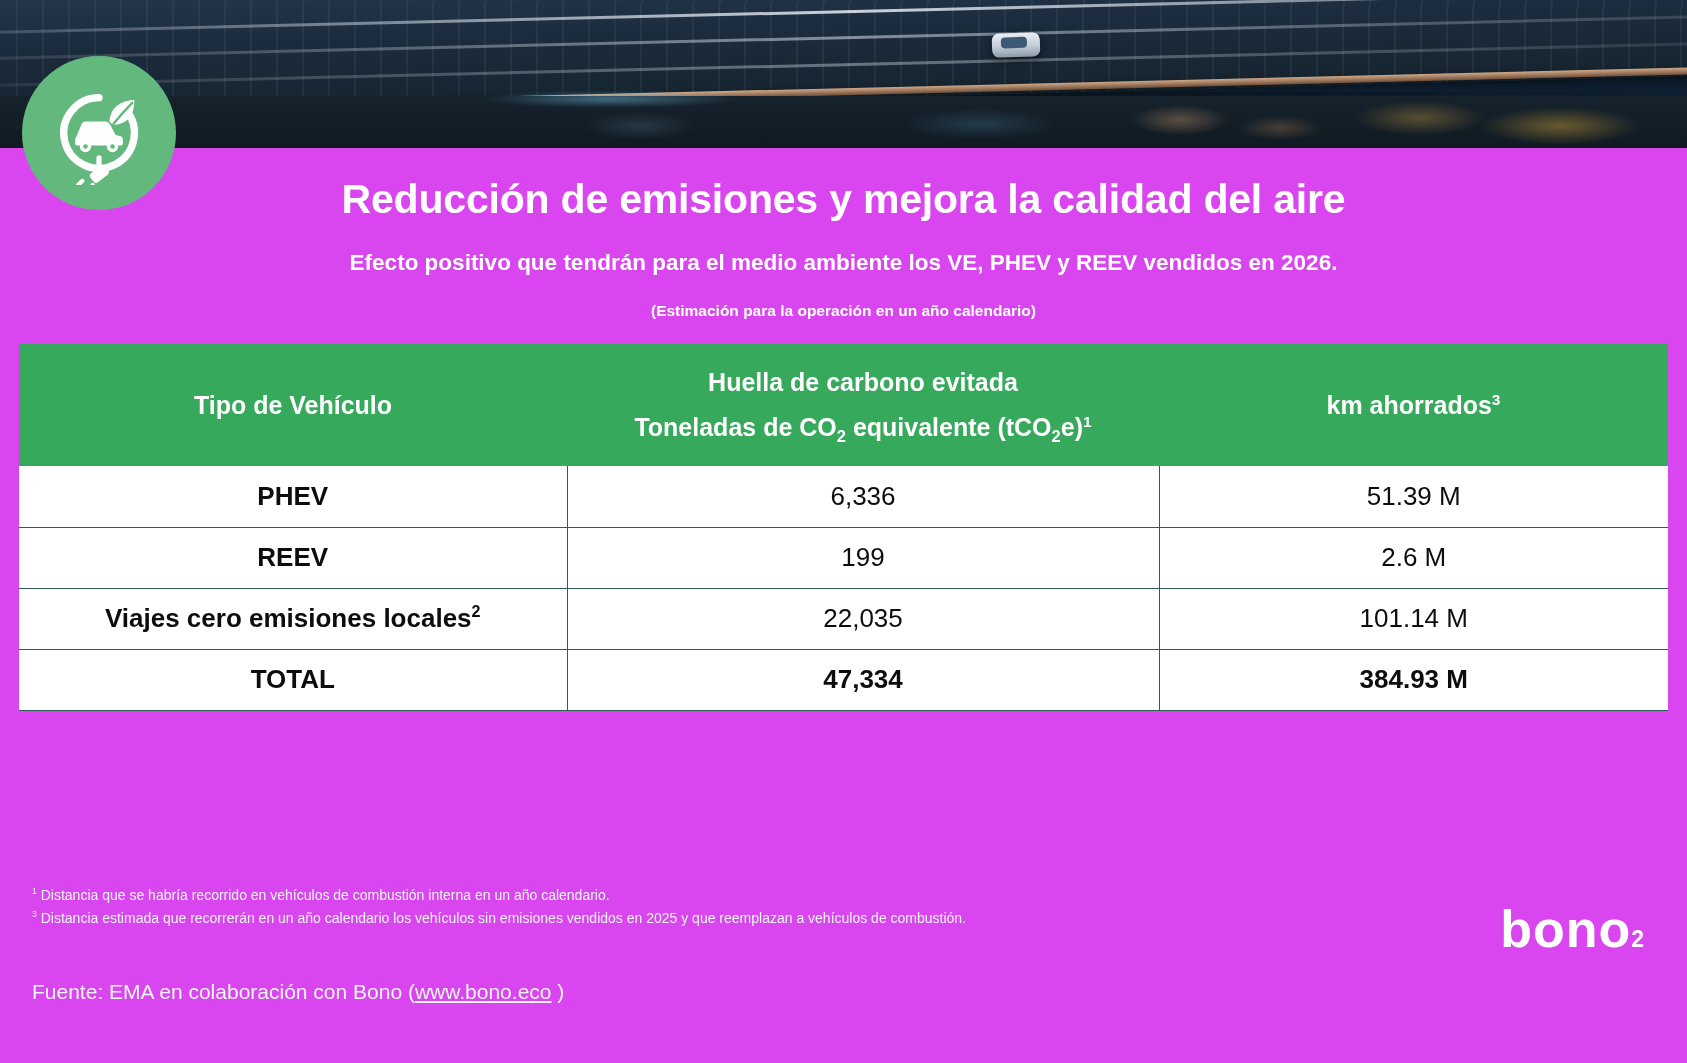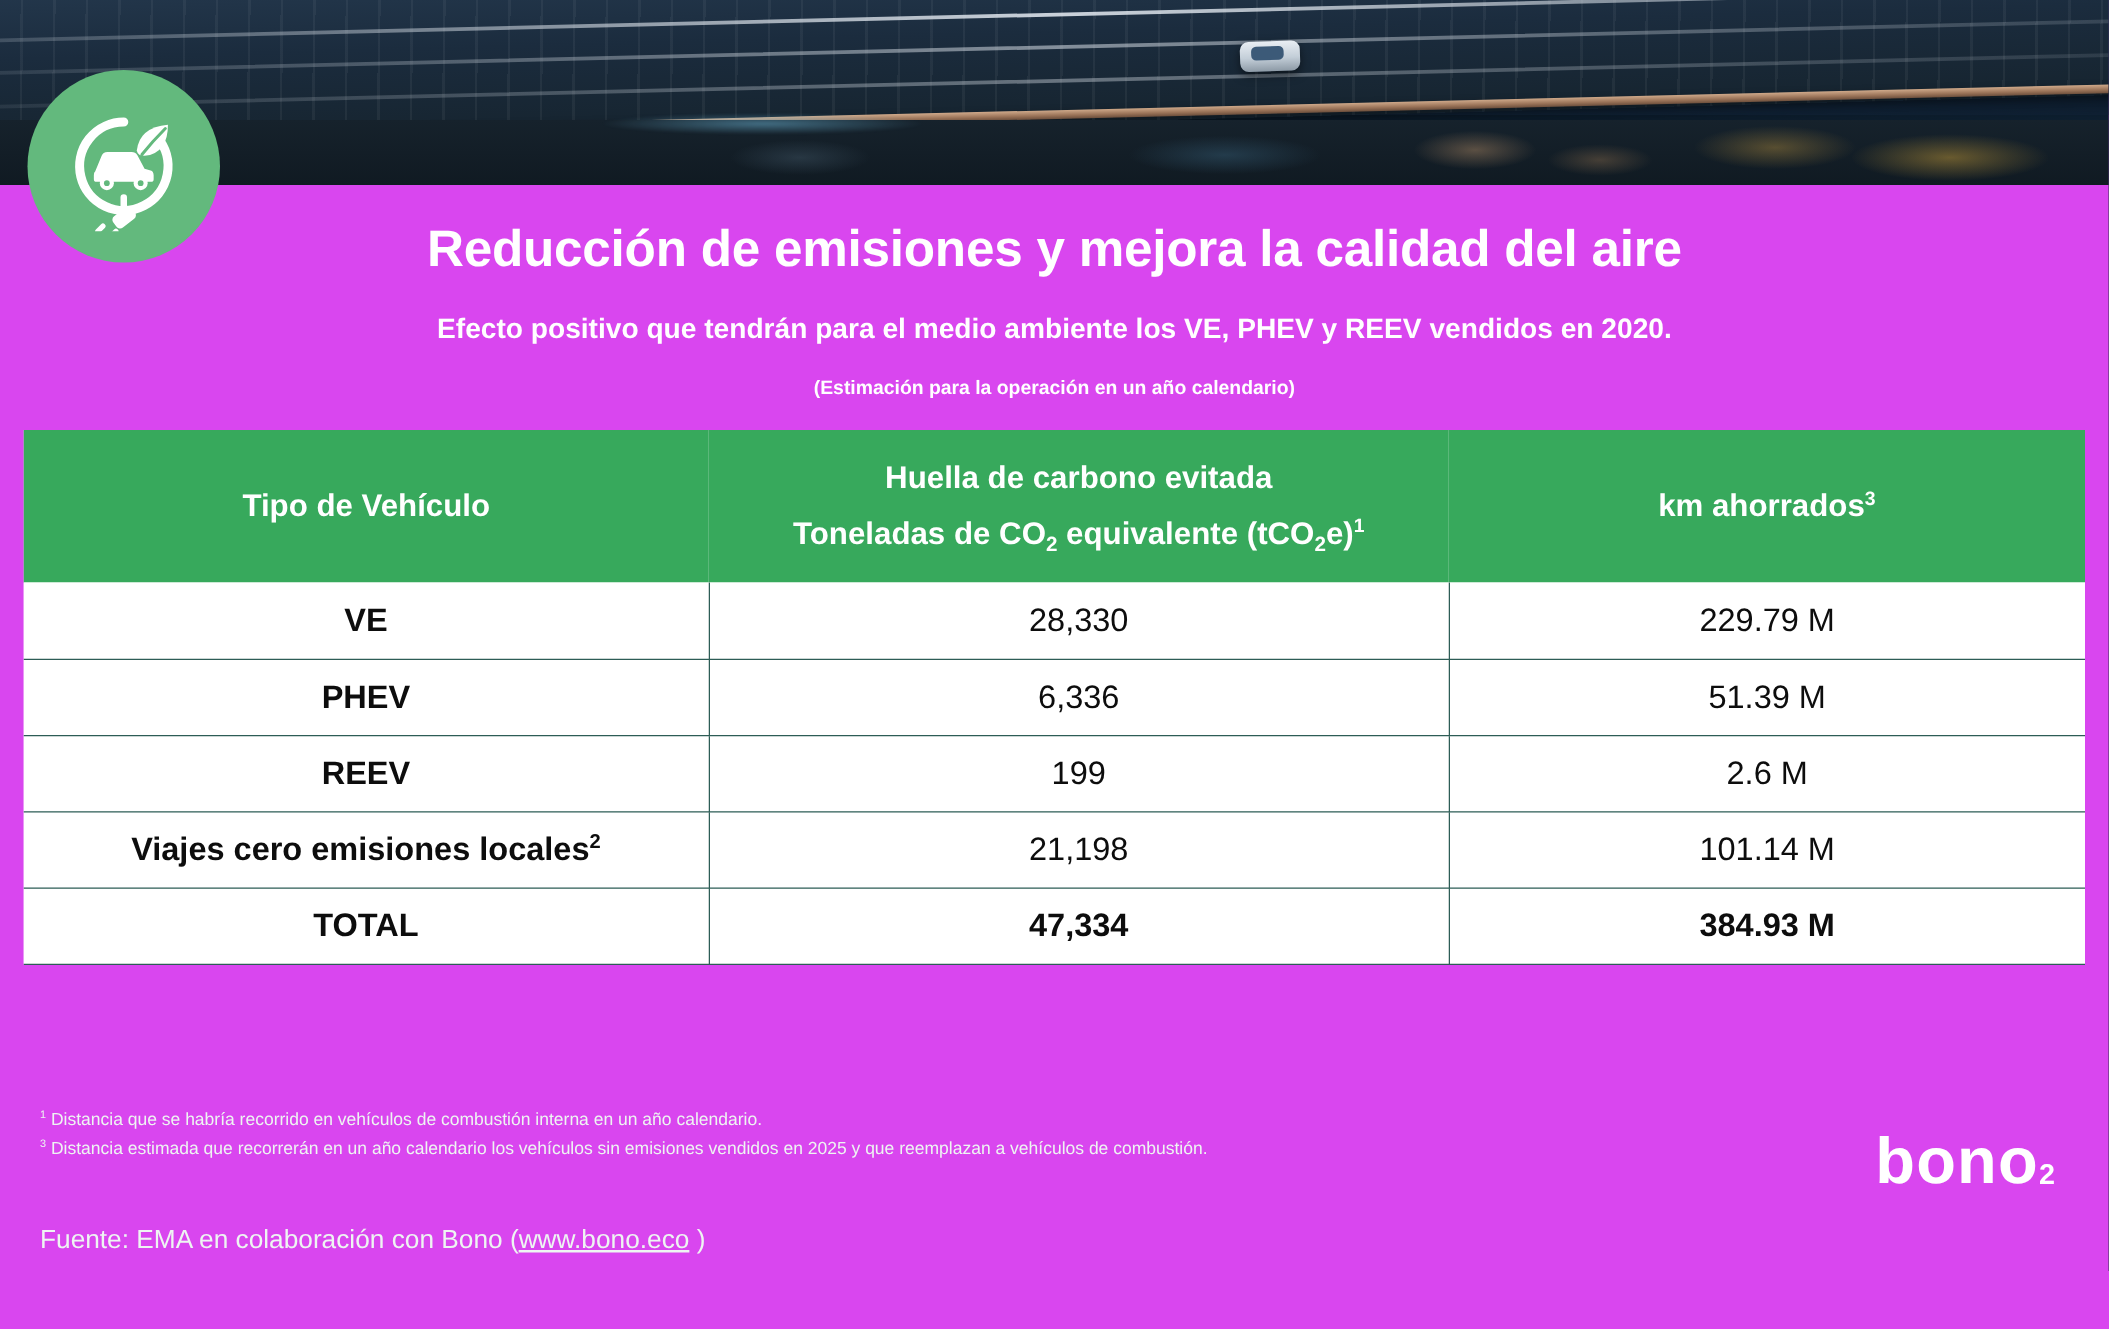--- a/index.html
+++ b/index.html
@@ -282,21 +282,21 @@
 
       <path d="M50 84 L50 74" fill="none" stroke="#ffffff" stroke-width="5" stroke-linecap="round"></path>
       <rect x="41" y="84" width="18" height="11" rx="3.5" fill="#ffffff" transform="rotate(-38 50 89)"></rect>
       <path d="M34 96 L30 100" fill="none" stroke="#ffffff" stroke-width="4" stroke-linecap="round"></path>
       <path d="M44 100 L40 104" fill="none" stroke="#ffffff" stroke-width="4" stroke-linecap="round"></path>
     </svg>
   </div>
 
   <div class="head-zone">
     <h1 class="title">Reducción de emisiones y mejora la calidad del aire</h1>
-    <p class="subtitle">Efecto positivo que tendrán para el medio ambiente los VE, PHEV y REEV vendidos en 2020.</p>
+    <p class="subtitle">Efecto positivo que tendrán para el medio ambiente los VE, PHEV y REEV vendidos en 2026.</p>
     <p class="note">(Estimación para la operación en un año calendario)</p>
   </div>
 
   <div class="table-wrap">
     <table class="data">
       <colgroup>
           <col class="c1">
           <col class="c2">
           <col class="c3">
         </colgroup>
@@ -309,37 +309,32 @@
             <span>Huella de carbono evitada</span>
             <span class="line2"><span>Toneladas de CO</span><sub>2</sub><span> equivalente (tCO</span><sub>2</sub><span>e)</span><sup>1</sup></span>
           </th>
           <th>
             <span>km ahorrados</span><sup>3</sup>
           </th>
         </tr>
       </thead>
       <tbody>
         <tr>
-          <td class="label"><span>VE</span></td>
-          <td>28,330</td>
-          <td>229.79 M</td>
-        </tr>
-        <tr>
           <td class="label"><span>PHEV</span></td>
           <td>6,336</td>
           <td>51.39 M</td>
         </tr>
         <tr>
           <td class="label"><span>REEV</span></td>
           <td>199</td>
           <td>2.6 M</td>
         </tr>
         <tr class="tall">
           <td class="label"><span>Viajes cero emisiones locales</span><sup>2</sup></td>
-          <td>21,198</td>
+          <td>22,035</td>
           <td>101.14 M</td>
         </tr>
         <tr class="total">
           <td>TOTAL</td>
           <td>47,334</td>
           <td>384.93 M</td>
         </tr>
       </tbody>
     </table>
   </div>

